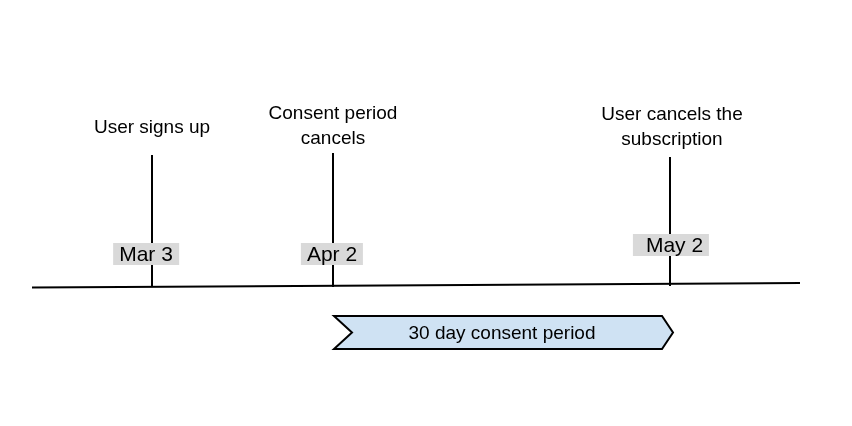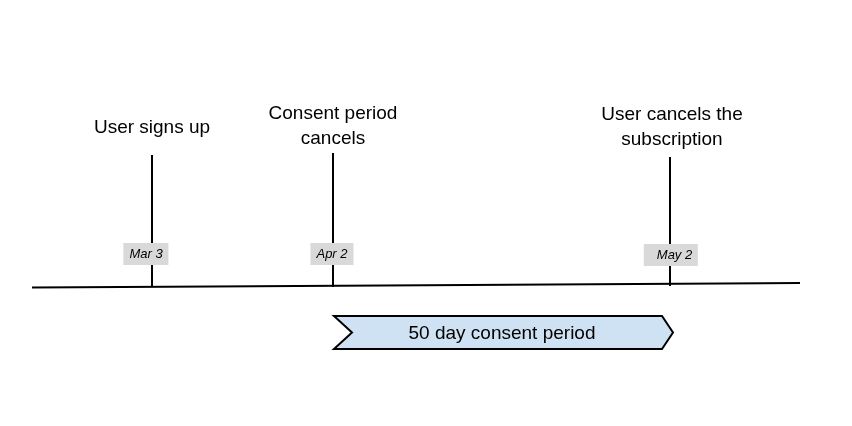--- a/index.html
+++ b/index.html
@@ -28,27 +28,26 @@
     line-height: 25px;
     text-align: center;
     color: #000000;
   }
   .event-label.single {
     white-space: nowrap;
   }
   .date-badge {
     position: absolute;
     transform: translateX(-50%);
-    font-size: 13px;
+    font-size: 21px;
     line-height: 22px;
     padding: 0 6px;
     background: #d9d9d9;
     color: #000000;
     white-space: nowrap;
-    font-style: italic;
   }
   .banner-label {
     position: absolute;
     transform: translateX(-50%);
     font-size: 19px;
     line-height: 22px;
     color: #000000;
     white-space: nowrap;
   }
 </style>
@@ -71,17 +70,17 @@
   <div class="event-label single" style="left:152px; top:114px;">User signs up</div>
 
   <div class="event-label" style="left:333px; top:100px; width:150px;">Consent period cancels</div>
 
   <div class="event-label" style="left:672px; top:101px; width:175px;">User cancels the subscription</div>
 
   <div class="date-badge" style="left:146px; top:243px;">Mar 3</div>
 
   <div class="date-badge" style="left:332px; top:243px;">Apr 2</div>
 
-  <div class="date-badge" style="left:671px; top:244px;padding-left:13px;">May 2</div>
+  <div class="date-badge" style="left:671px; top:234px;padding-left:13px;">May 2</div>
 
-  <div class="banner-label" style="left:502px; top:322px;">50 day consent period</div>
+  <div class="banner-label" style="left:502px; top:322px;">30 day consent period</div>
 
 </div>
 
 </body></html>

